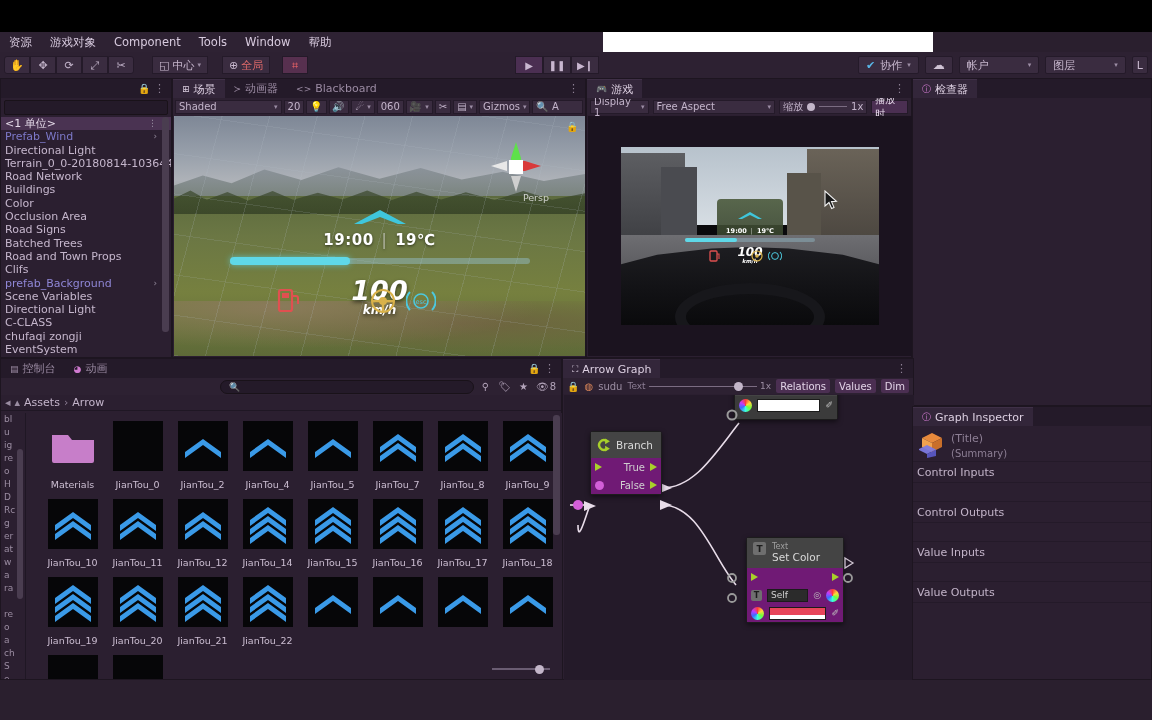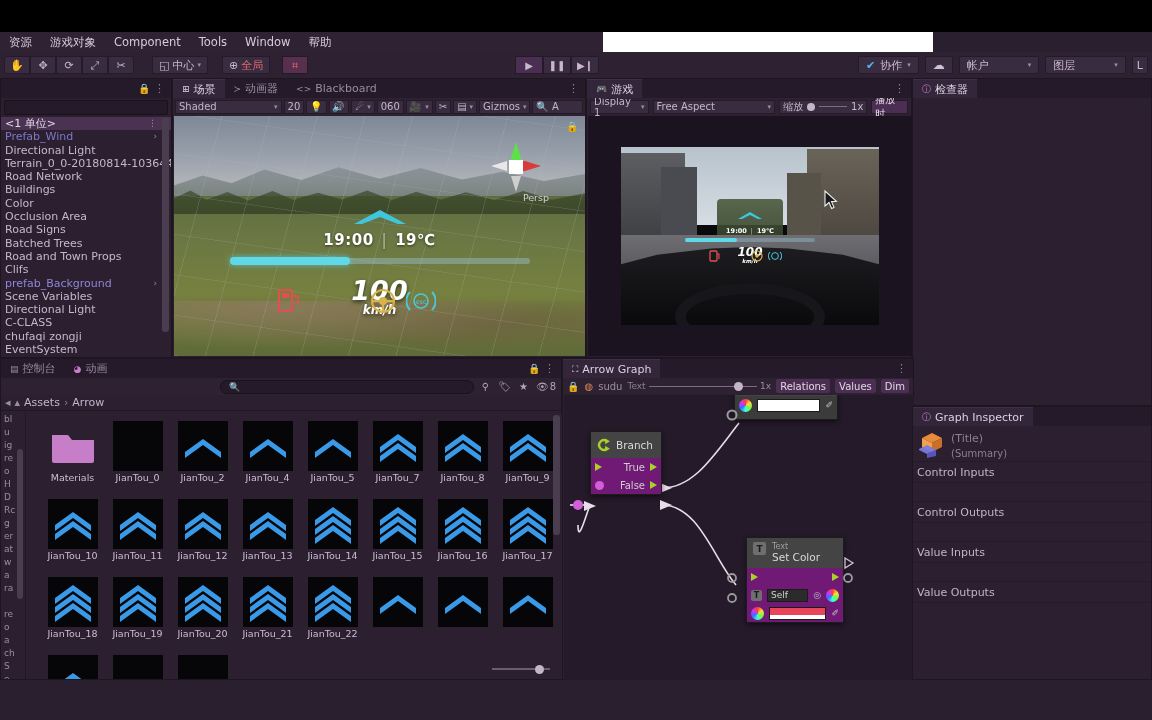--- a/index.html
+++ b/index.html
@@ -161,21 +161,21 @@
                 overflow:hidden; position:relative; }
   .ftRow { height:13px; line-height:13px; font-size:9px; color:#9b8da2; padding-left:2px;
            white-space:nowrap; overflow:hidden; }
   .ftScroll { position:absolute; right:2px; top:16px; width:6px; height:232px; }
   .ftScroll .tm { position:absolute; top:20px; width:6px; height:150px; background:#4a3d50; border-radius:3px;}
   .assetGrid { flex:1; height:266px; background:#2b1f30; position:relative; overflow:hidden;
                padding:8px 0 0 14px; display:flex; flex-wrap:wrap; align-content:flex-start; gap:0; }
   .acell { width:65px; height:78px; display:flex; flex-direction:column; align-items:center; }
   .athumb { width:50px; height:50px; background:#060608; display:flex; align-items:center; justify-content:center; }
   .athumb.folder { background:transparent; }
-  .alabel { margin-top:1px; font-size:9.5px; color:#cbbdd1; white-space:nowrap; }
+  .alabel { margin-top:8px; font-size:9.5px; color:#cbbdd1; white-space:nowrap; }
   .gridScroll { position:absolute; right:2px; top:2px; width:7px; height:258px; }
   .gridScroll .tm { position:absolute; top:0; width:7px; height:120px; background:#4a3d50; border-radius:3px;}
   .zoomSlider { position:absolute; right:12px; bottom:4px; width:58px; height:12px; display:flex; align-items:center; }
   .zoomSlider .track { width:58px; height:2px; background:#6a5c72; }
   .zoomSlider .knob { position:absolute; right:6px; width:9px; height:9px; border-radius:50%; background:#c3b6c9; }
 
   
   #flow { left:562px; top:358px; width:352px; height:322px; }
   .flowTools { height:16px; background:#2d2132; display:flex; align-items:center; gap:5px;
                padding:0 4px; font-size:10px; color:#b3a4ba; }
@@ -673,29 +673,20 @@
               <svg width="44" height="40" viewBox="0 0 44 40">
                 <path d="M4 30 L22 17 L40 30 L40 36 L22 23 L4 36 Z" fill="#3a9ae8"></path>
                 <path d="M4 21 L22 8 L40 21 L40 27 L22 14 L4 27 Z" fill="#3a9ae8"></path>
               </svg>
             </div>
             <div class="alabel">JianTou_12</div>
           </div>
           <div class="acell">
             <div class="athumb">
               <svg width="44" height="40" viewBox="0 0 44 40">
-                <path d="M4 30 L22 17 L40 30 L40 36 L22 23 L4 36 Z" fill="#3a9ae8"></path>
-                <path d="M4 21 L22 8 L40 21 L40 27 L22 14 L4 27 Z" fill="#3a9ae8"></path>
-              </svg>
-            </div>
-            <div class="alabel">JianTou_13</div>
-          </div>
-          <div class="acell">
-            <div class="athumb">
-              <svg width="44" height="40" viewBox="0 0 44 40">
                 <path d="M4 34 L22 21 L40 34 L40 40 L22 27 L4 40 Z" fill="#3a9ae8"></path>
                 <path d="M4 25 L22 12 L40 25 L40 31 L22 18 L4 31 Z" fill="#3a9ae8"></path>
                 <path d="M4 16 L22 3 L40 16 L40 22 L22 9 L4 22 Z" fill="#3a9ae8"></path>
               </svg>
             </div>
             <div class="alabel">JianTou_14</div>
           </div>
           <div class="acell">
             <div class="athumb">
               <svg width="44" height="40" viewBox="0 0 44 40">

